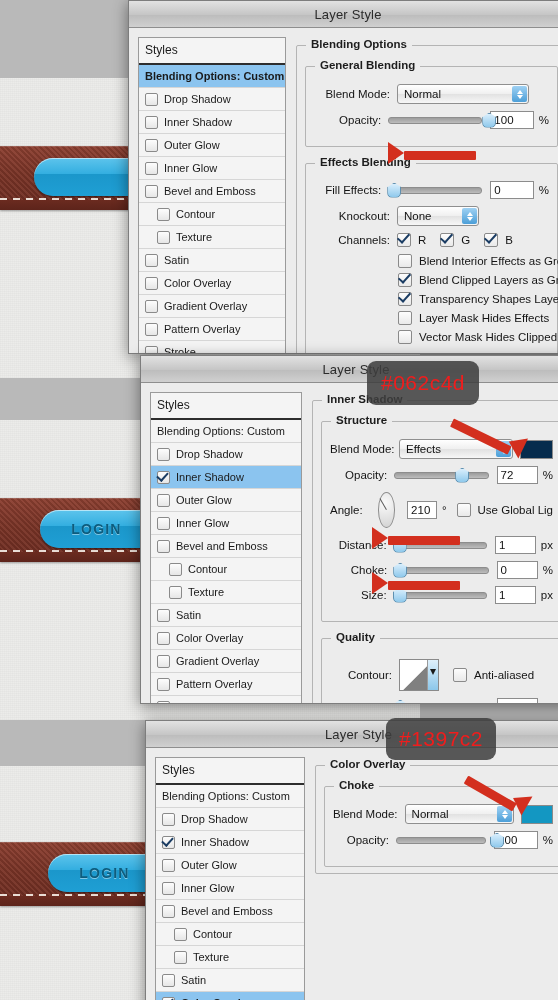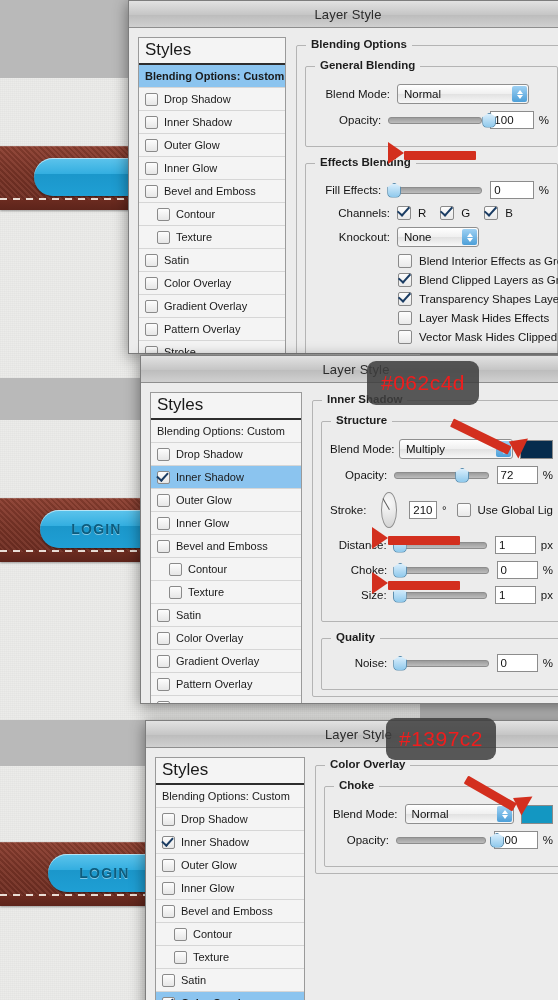--- a/index.html
+++ b/index.html
@@ -54,21 +54,21 @@
     background:linear-gradient(180deg,#e2e2e2 0%,#c6c6c6 52%,#bcbcbc 53%,#d0d0d0 100%);
     border-bottom:1px solid #8e8e8e;
     display:flex;align-items:center;justify-content:center;position:relative;}
   .titlebar .ttl{font-size:13px;color:#2b2b2b;letter-spacing:.2px;}
   .dbody{display:flex;padding:9px 0 0 9px;}
   
   .styles-col{width:148px;flex:0 0 148px;}
   .styles-list{border:1px solid #9a9a9a;background:#f4f4f4;}
   .srow{height:22px;display:flex;align-items:center;padding:0 6px;
     border-bottom:1px solid #d6d6d6;font-size:11px;color:#1a1a1a;white-space:nowrap;}
-  .srow.head{font-size:17px;border-bottom:none;height:23px;}
+  .srow.head{font-size:12px;border-bottom:none;height:23px;}
   .srow.sep{border-bottom:2px solid #2d2d2d;height:2px;padding:0;background:#f4f4f4;}
   .srow.bold{font-weight:bold;}
   .srow.sel{background:#8bc4ef;}
   .srow.indent{padding-left:18px;}
   .cbx{width:11px;height:11px;border:1px solid #8a8a8a;border-radius:2px;
     background:linear-gradient(180deg,#fdfdfd,#e6e6e6);margin-right:6px;flex:0 0 11px;
     position:relative;}
   .cbx.on:after{content:"";position:absolute;left:1px;top:-2px;width:5px;height:9px;
     border:solid #1a3c63;border-width:0 2px 2px 0;transform:rotate(42deg);}
   
@@ -259,38 +259,38 @@
           <span class="lg">Effects Blending</span>
           <div class="row" style="margin-top:9px;">
             <span class="lbl" style="width:76px;">Fill Effects:</span>
             <span class="slider" style="width:104px;">
               <span class="knob" style="left:-2px;"></span>
             </span>
             <span class="numfield" style="width:40px;">0</span>
             <span class="unit">%</span>
           </div>
           <div class="row">
+            <span class="lbl" style="width:76px;">Knockout:</span>
+            <span class="sel-box" style="width:74px;">
+              <span>None</span>
+              <span class="arrows">
+                  <i class="up"></i>
+                  <i class="dn"></i>
+                </span>
+            </span>
+          </div>
+          <div class="row">
             <span class="lbl" style="width:76px;">Channels:</span>
             <span class="chanrow">
               <span class="ck on"></span>
               <span>R</span>
               <span class="ck on" style="margin-left:10px;"></span>
               <span>G</span>
               <span class="ck on" style="margin-left:10px;"></span>
               <span>B</span>
-            </span>
-          </div>
-          <div class="row">
-            <span class="lbl" style="width:76px;">Knockout:</span>
-            <span class="sel-box" style="width:74px;">
-              <span>None</span>
-              <span class="arrows">
-                  <i class="up"></i>
-                  <i class="dn"></i>
-                </span>
             </span>
           </div>
           <div style="padding-left:84px;margin-top:6px;">
             <div class="ckrow">
               <span class="ck"></span>
               <span>Blend Interior Effects as Group</span>
             </div>
             <div class="ckrow">
               <span class="ck on"></span>
               <span>Blend Clipped Layers as Group</span>
@@ -382,38 +382,38 @@
 
     <div class="pane">
       <div class="grp" style="margin-top:8px;padding-bottom:6px;">
         <span class="lg">Inner Shadow</span>
 
         <div class="grp sub" style="margin-top:12px;">
           <span class="lg">Structure</span>
           <div class="row" style="margin-top:9px;">
             <span class="lbl" style="width:62px;">Blend Mode:</span>
             <span class="sel-box" style="width:124px;">
-              <span>Multiply</span>
+              <span>Effects</span>
               <span class="arrows">
                   <i class="up"></i>
                   <i class="dn"></i>
                 </span>
             </span>
             <span class="swatch" style="background:#062c4d;"></span>
           </div>
           <div class="row">
             <span class="lbl" style="width:62px;">Opacity:</span>
             <span class="slider" style="width:100px;">
               <span class="knob" style="left:60px;"></span>
             </span>
             <span class="numfield" style="width:36px;">72</span>
             <span class="unit">%</span>
           </div>
           <div class="row" style="margin:8px 0;">
-            <span class="lbl" style="width:48px;">Stroke:</span>
+            <span class="lbl" style="width:48px;">Angle:</span>
             <span class="dial" style="margin-left:8px;"></span>
             <span class="numfield" style="width:48px;margin-left:12px;">210</span>
             <span class="unit">°</span>
             <span class="ck" style="margin-left:10px;"></span>
             <span>Use Global Lig</span>
           </div>
           <div class="row">
             <span class="lbl" style="width:62px;">Distance:</span>
             <span class="slider" style="width:100px;">
               <span class="knob" style="left:-2px;"></span>
@@ -434,20 +434,29 @@
             <span class="slider" style="width:100px;">
               <span class="knob" style="left:-2px;"></span>
             </span>
             <span class="numfield" style="width:36px;">1</span>
             <span class="unit">px</span>
           </div>
         </div>
 
         <div class="grp sub" style="margin-top:16px;">
           <span class="lg">Quality</span>
+          <div class="row" style="margin-top:12px;">
+            <span class="lbl" style="width:62px;">Contour:</span>
+            <span class="contourbox">
+              <span class="fill"></span>
+              <span class="tab"></span>
+            </span>
+            <span class="ck" style="margin-left:14px;"></span>
+            <span>Anti-aliased</span>
+          </div>
           <div class="row">
             <span class="lbl" style="width:62px;">Noise:</span>
             <span class="slider" style="width:100px;">
               <span class="knob" style="left:-2px;"></span>
             </span>
             <span class="numfield" style="width:36px;">0</span>
             <span class="unit">%</span>
           </div>
         </div>
       </div>

